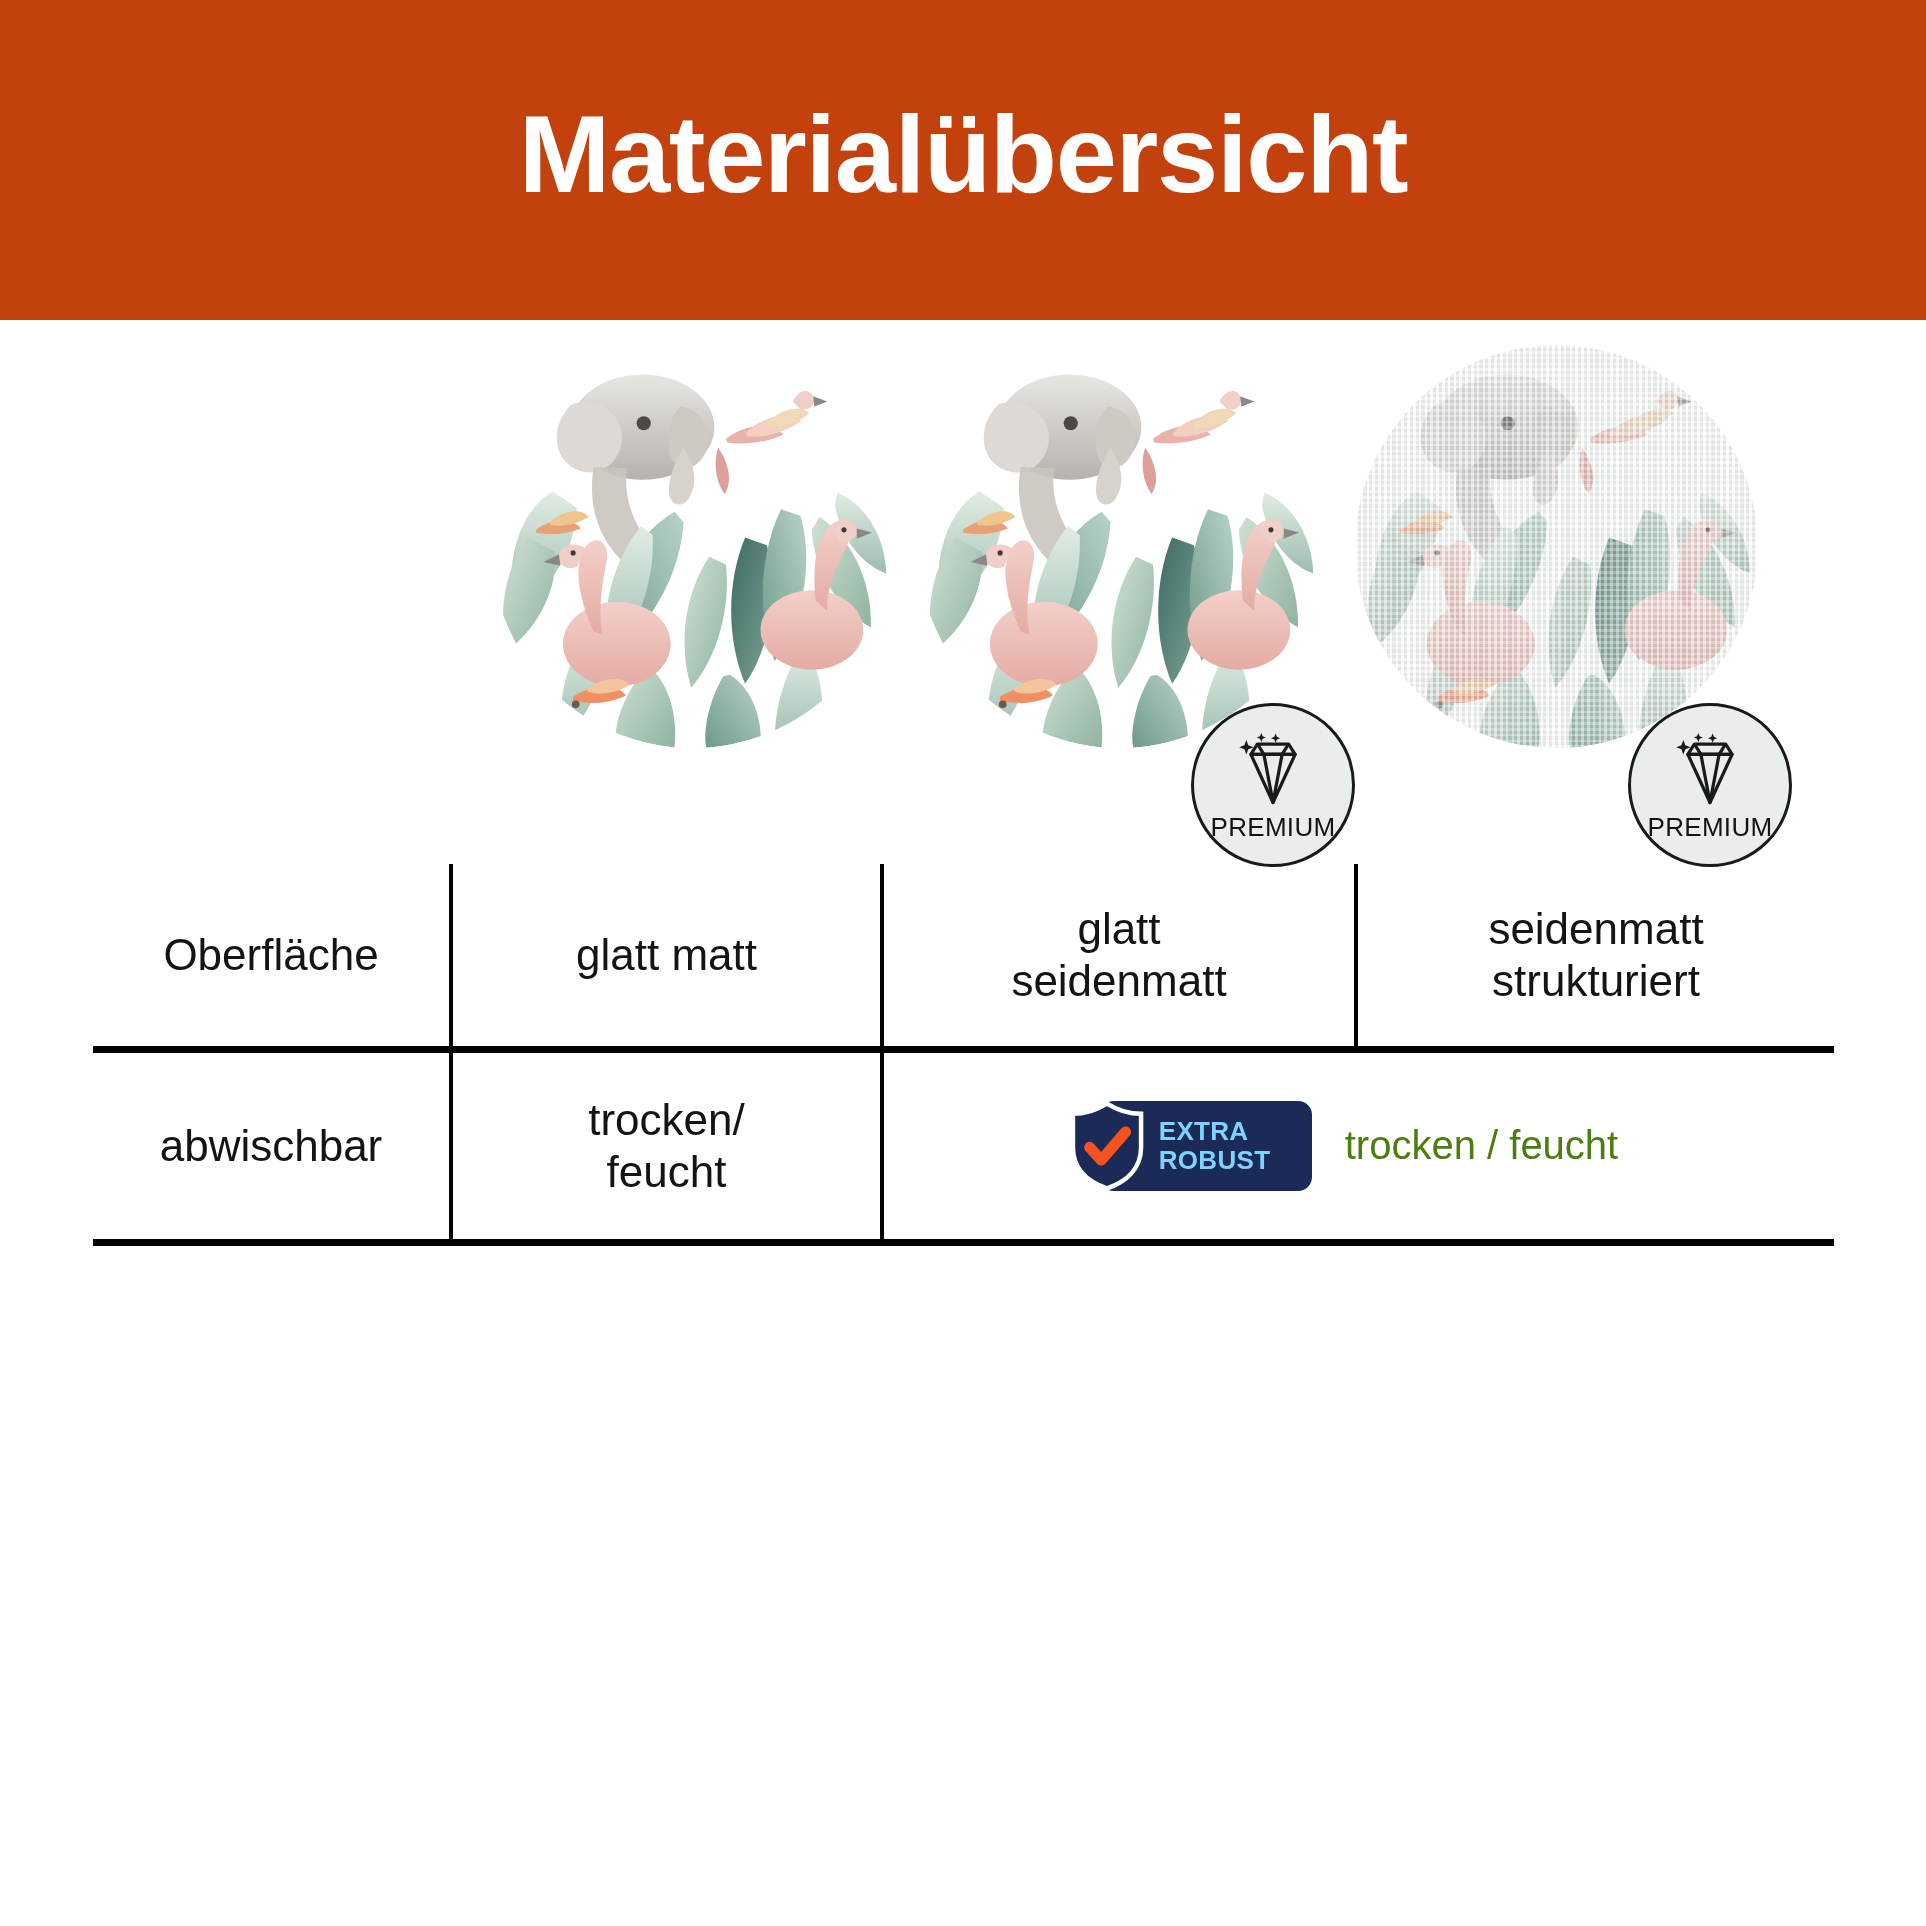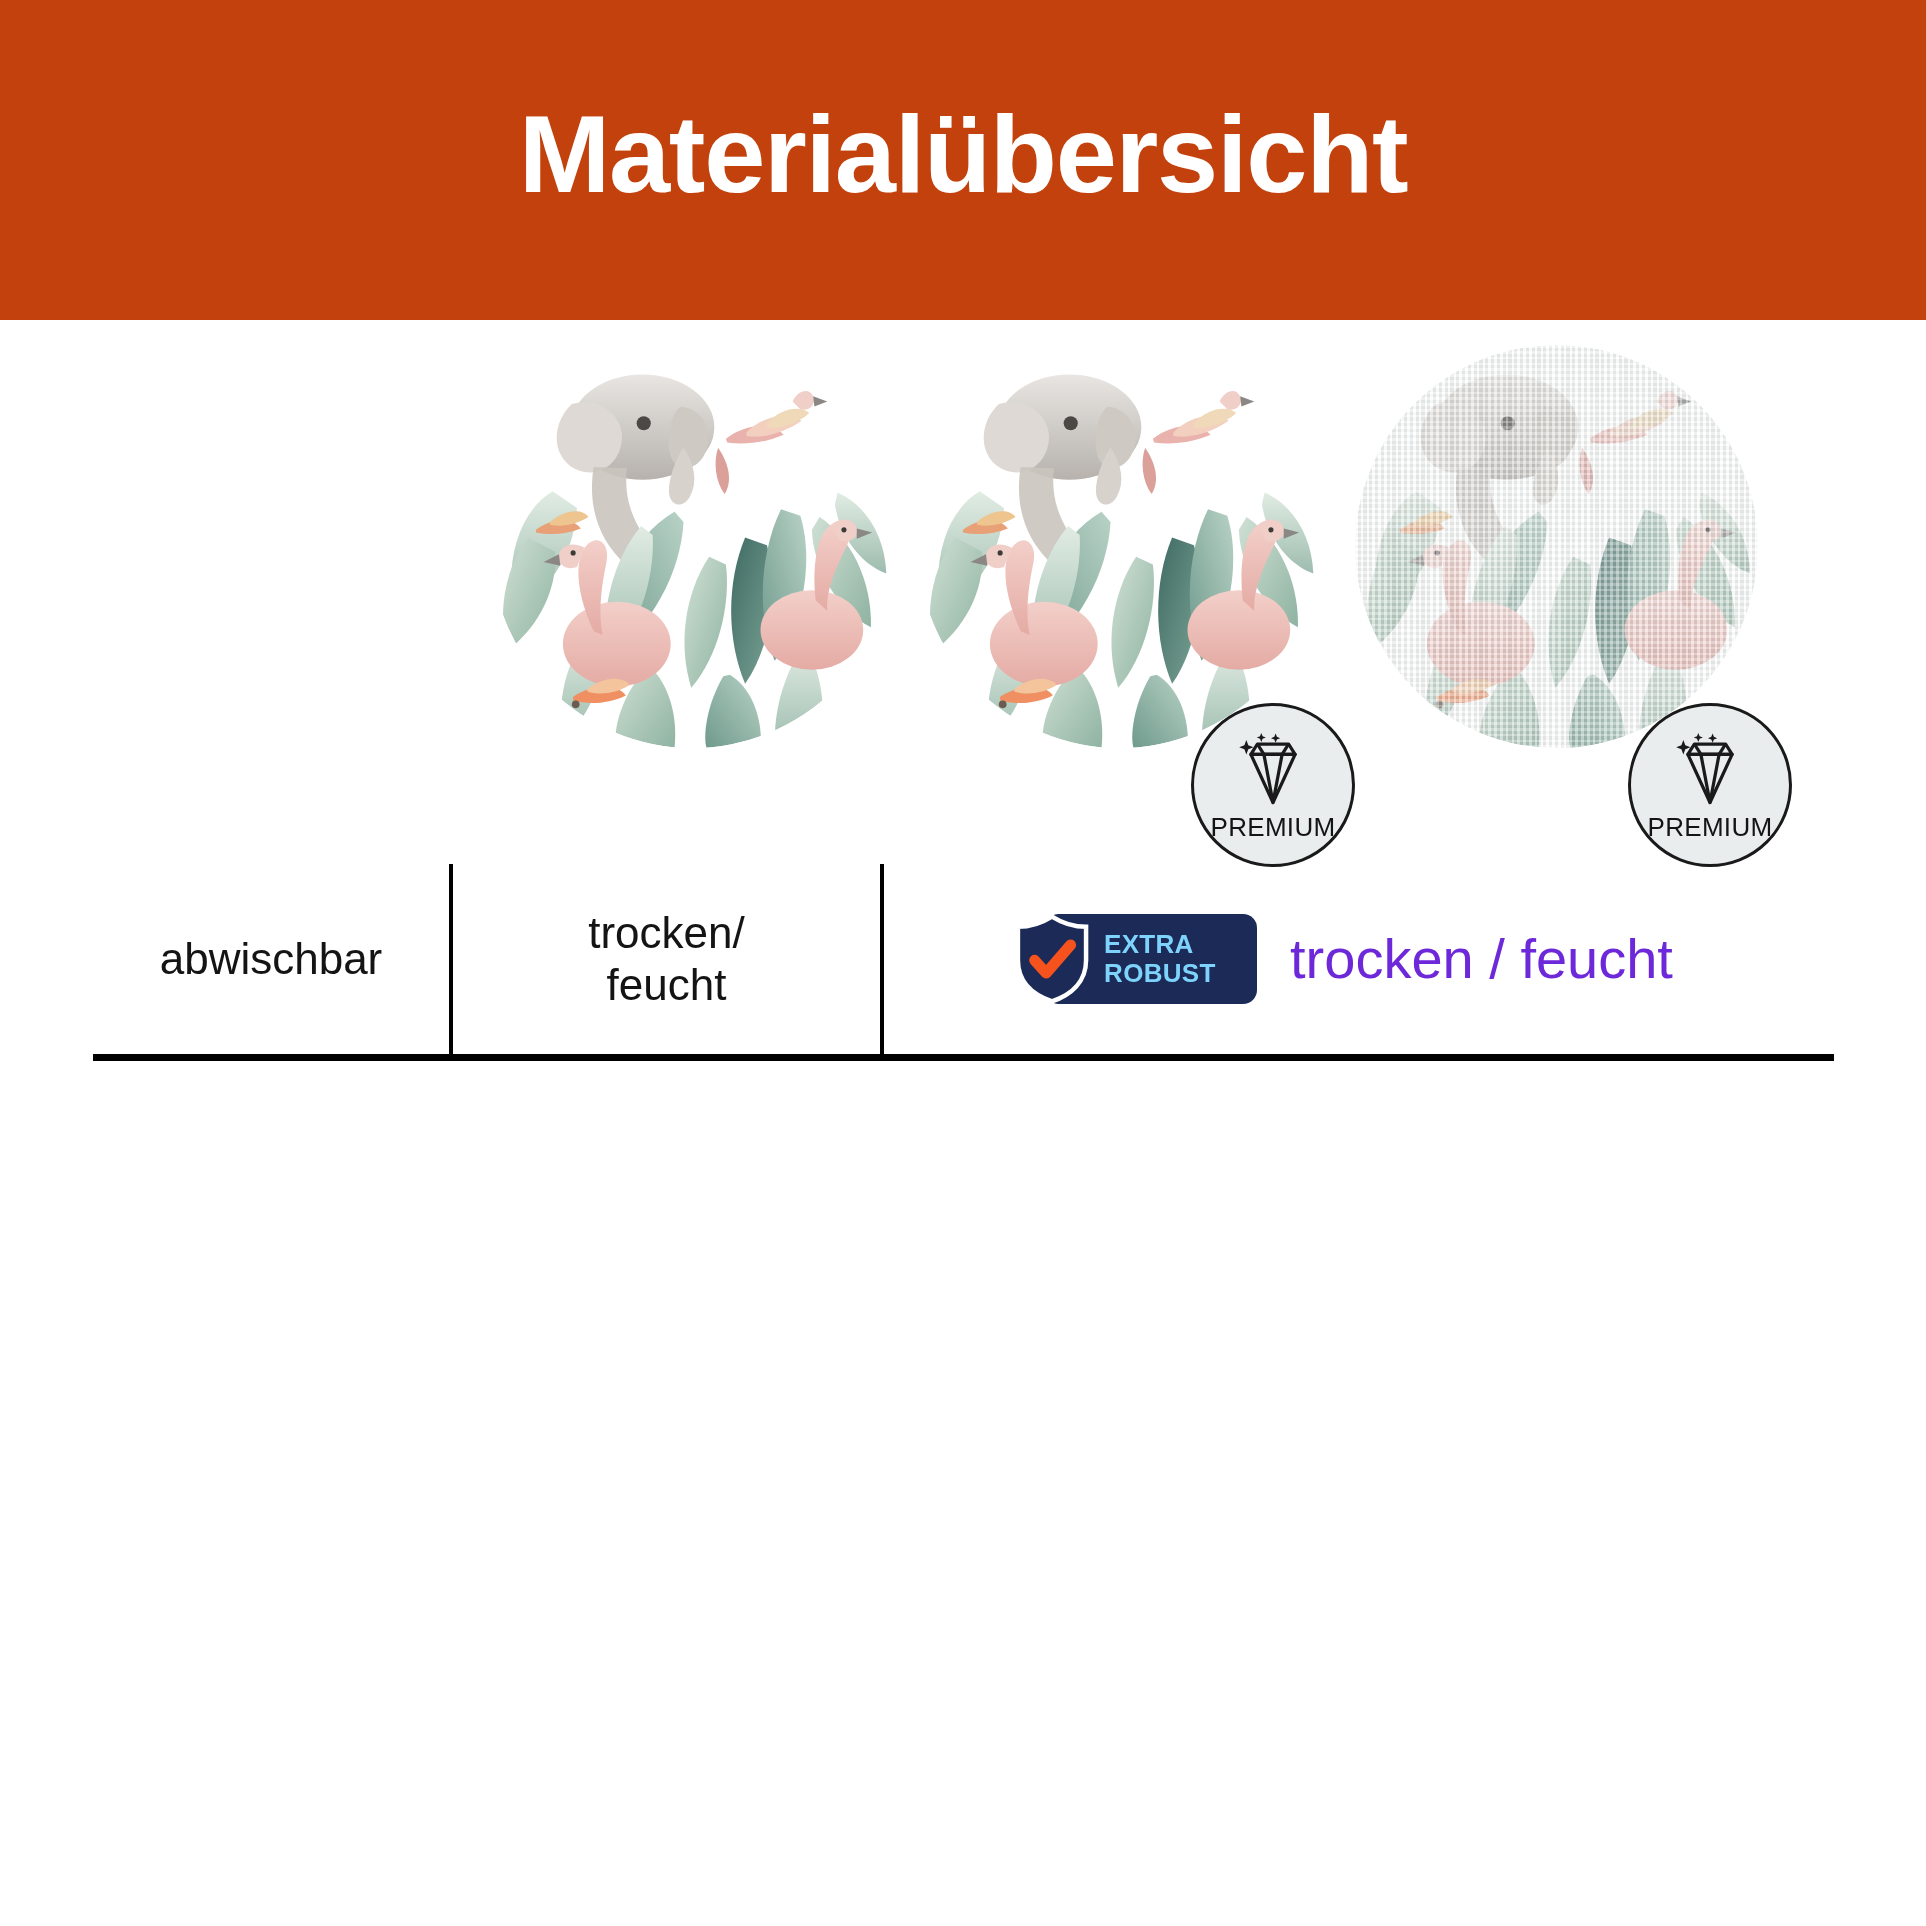--- a/index.html
+++ b/index.html
@@ -151,21 +151,21 @@
   .robust-text {
     margin-left: 59px;
     color: #7dd3fc;
     font-weight: bold;
     font-size: 26px;
     line-height: 1.0;
     letter-spacing: 0.3px;
     text-align: left;
   }
   .robust-text div:last-child { margin-top: 2.6px; }
-  .robust-trailing { font-size: 56px; color: #6d28d9; white-space: nowrap; }
+  .robust-trailing { font-size: 40px; color: #4d7c0f; white-space: nowrap; }
 </style>
 </head>
 <body>
 
 <div id="page">
 
   <div id="header-banner">
     <div id="page-title">Materialübersicht</div>
   </div>
 
@@ -397,20 +397,32 @@
       <div class="premium-label">PREMIUM</div>
     </div>
   </div>
 
   <table id="spec-table">
     <tbody>
 
 
 
 
+      <tr class="data-row">
+        <td class="col-label rowlabel hrow">Oberfläche</td>
+        <td class="col-folie vline hrow">glatt matt</td>
+        <td class="col-vlies vline hrow">
+          <span>glatt</span><br>
+          <span>seidenmatt</span>
+        </td>
+        <td class="col-struk vline hrow">
+          <span>seidenmatt</span><br>
+          <span>strukturiert</span>
+        </td>
+      </tr>
 
       <tr class="wipe-row">
         <td class="col-label rowlabel hrow">abwischbar</td>
         <td class="col-folie vline hrow">
           <span>trocken/</span><br>
           <span>feucht</span>
         </td>
         <td class="vline hrow" colspan="2">
           <div class="robust-cell-inner">
             <div class="robust-badge">

